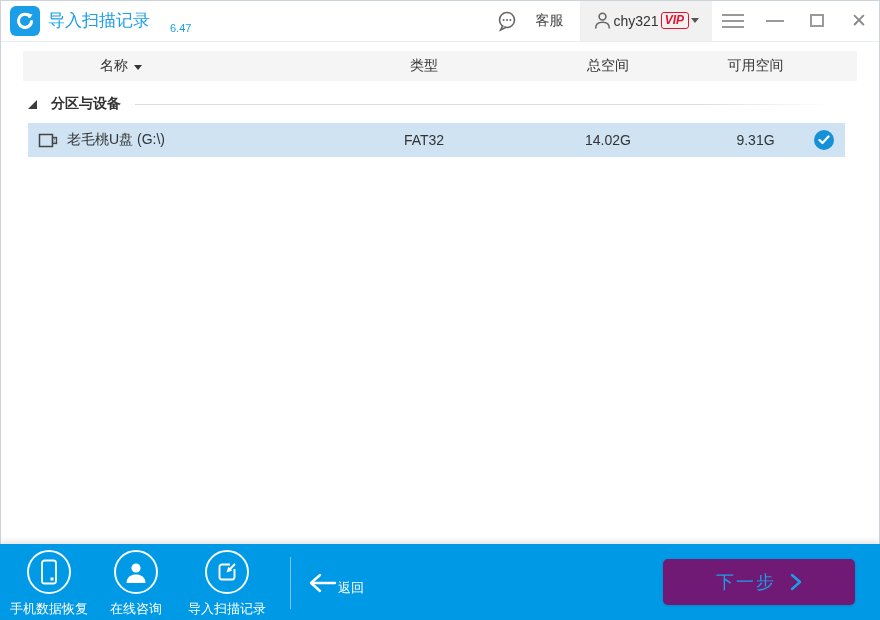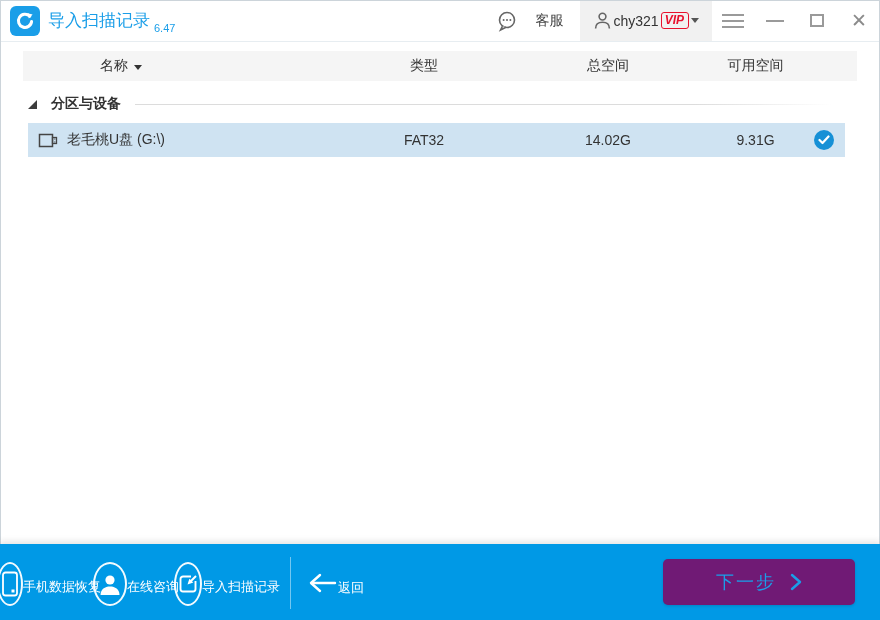--- a/index.html
+++ b/index.html
@@ -7,21 +7,21 @@
     font-family:"Liberation Sans","DejaVu Sans",sans-serif; background:#fff; }
   .window { position:relative; width:880px; height:620px; background:#fff;
     outline:1px solid #ccd4da; outline-offset:-1px; }
 
   
   .titlebar { height:42px; display:flex; align-items:center;
     border-bottom:1px solid #e7edf1; background:#fff; }
   .logo { width:30px; height:30px; margin-left:10px; border-radius:6px;
     background:#1a9ee8; display:flex; align-items:center; justify-content:center; flex:0 0 auto; }
   .app-title { color:#1a9ee8; font-size:17px; margin-left:8px; white-space:nowrap; }
-  .app-version { color:#1a9ee8; font-size:11px; margin-left:4px; align-self:flex-end; margin-bottom:7px; }
+  .app-version { color:#1a9ee8; font-size:11px; margin-left:20px; align-self:flex-end; margin-bottom:7px; }
   .tb-spacer { flex:1; }
   .support { display:flex; align-items:center; gap:18px; margin-right:16px; cursor:pointer; }
   .support span { font-size:14px; color:#444; }
   .user-section { height:100%; background:#f1f1f1; display:flex; align-items:center;
     padding:0 13px; gap:2px; cursor:pointer; }
   .user-name { font-size:14px; color:#333; }
   .vip-badge { font-size:12px; font-weight:bold; font-style:italic; color:#e8112d;
     border:1px solid #e8112d; border-radius:3px; padding:0 4px 1px 3px; line-height:14px; }
   .caret-down { width:0; height:0; border-left:4px solid transparent;
     border-right:4px solid transparent; border-top:5px solid #555; }
@@ -59,21 +59,21 @@
   .dr-total{ flex:0 0 200px; text-align:center; }
   .dr-free { flex:0 0 95px;  text-align:center; }
   .dr-check{ flex:1; display:flex; justify-content:center; }
   .check-circle { width:20px; height:20px; border-radius:50%; background:#1690d6;
     display:flex; align-items:center; justify-content:center; cursor:pointer; }
 
   
   .footer { position:absolute; left:0; bottom:0; width:880px; height:76px;
     background:#0099e6; display:flex; align-items:stretch;
     box-shadow:0 -3px 6px rgba(0,0,0,0.10); padding-left:5px; }
-  .f-action { display:flex; flex-direction:row; align-items:center;
+  .f-action { display:flex; flex-direction:column; align-items:center;
     justify-content:center; padding-top:4px; cursor:pointer; }
   .f-action .ring { width:44px; height:44px; border:2px solid rgba(255,255,255,0.95);
     border-radius:50%; display:flex; align-items:center; justify-content:center; }
   .f-action .lbl { color:#fff; font-size:13px; margin-top:6px; white-space:nowrap; }
   .fa1 { width:88px; } .fa2 { width:86px; } .fa3 { width:96px; }
   .f-divider { width:1px; background:rgba(255,255,255,0.45); margin:13px 0 11px 15px; }
   .f-back { width:60px; margin-left:14px; display:flex; flex-direction:row;
     align-items:center; justify-content:center; padding-top:2px; cursor:pointer; }
   .f-back .lbl { color:#fff; font-size:13px; margin-top:9px; }
   .f-spacer { flex:1; }

